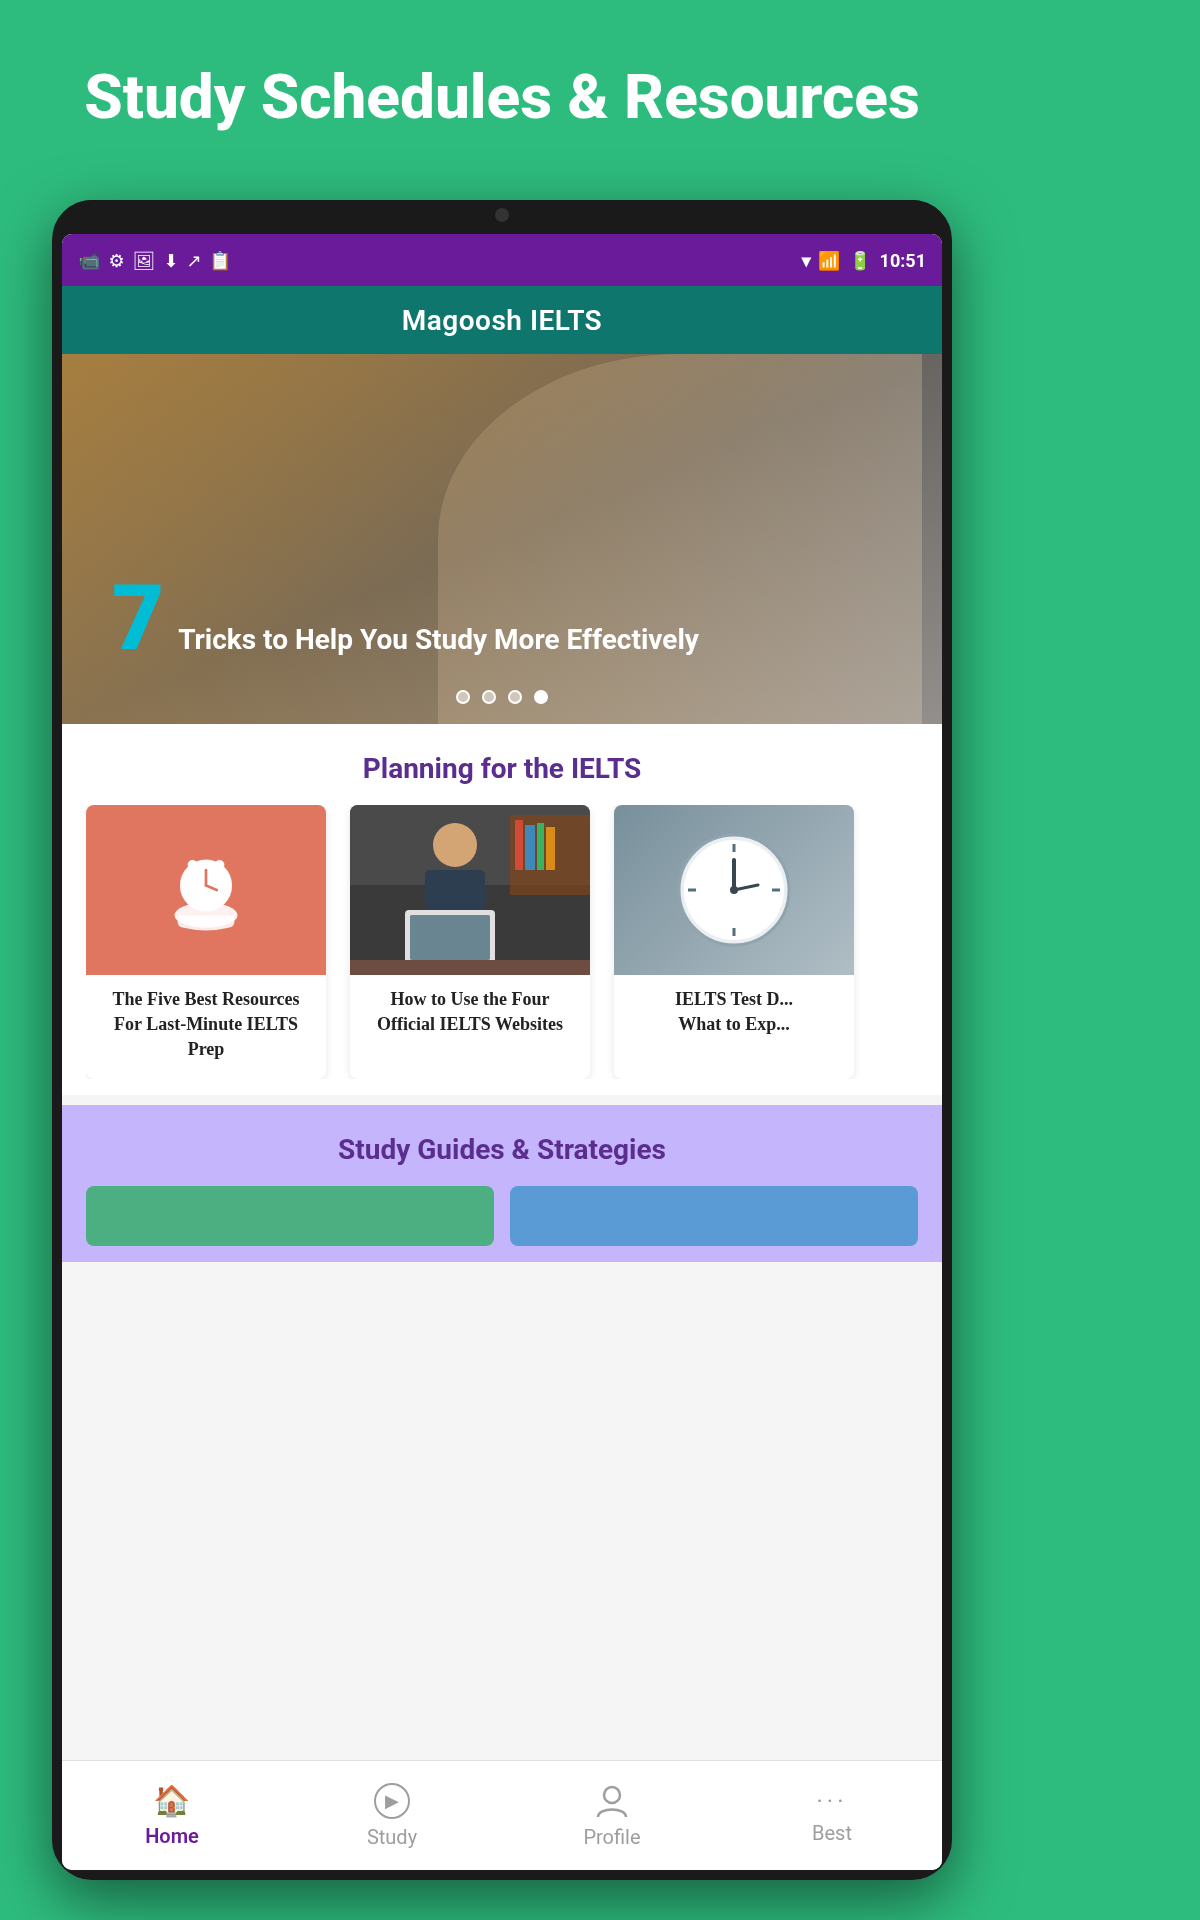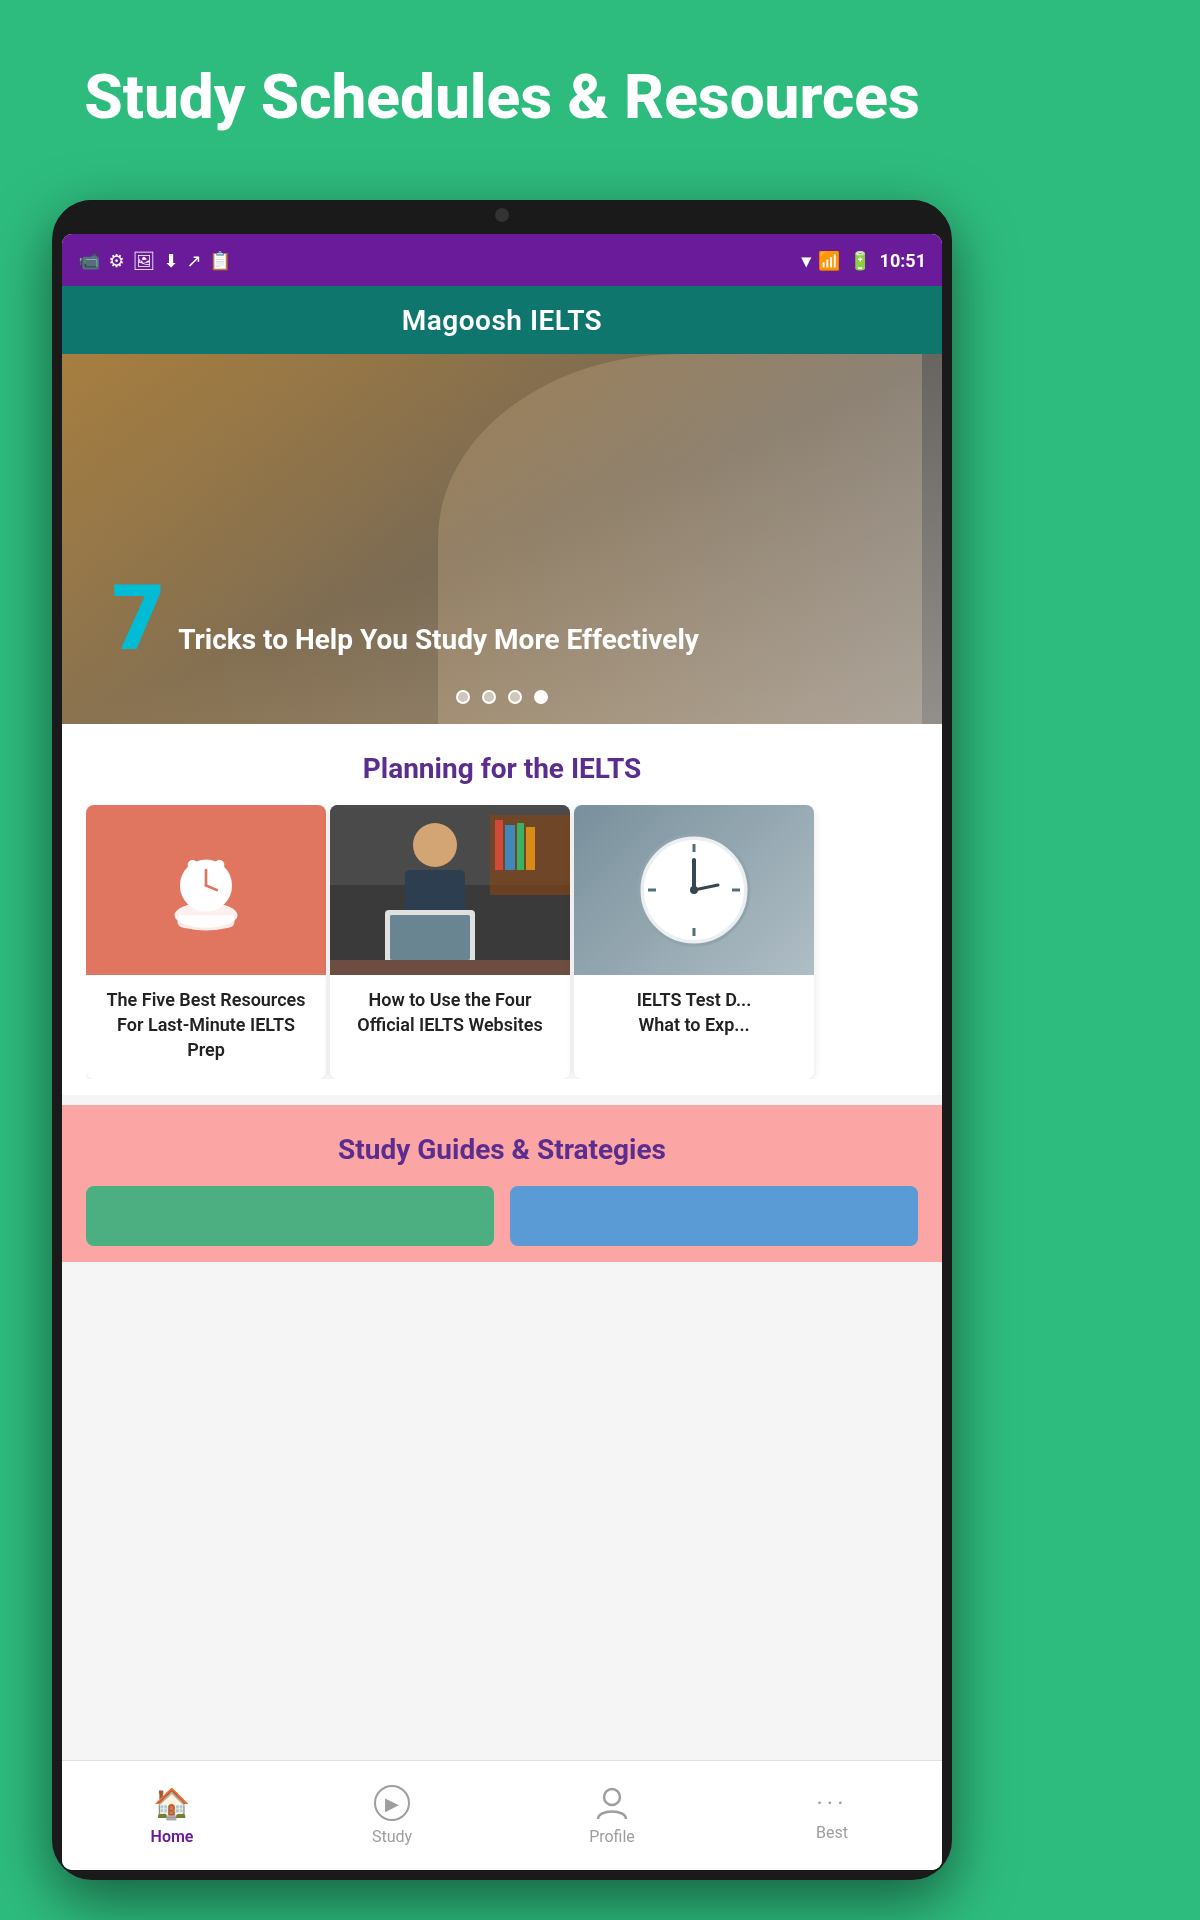--- a/index.html
+++ b/index.html
@@ -185,22 +185,23 @@
     .section-title {
       color: #5b2d8e;
       font-size: 28px;
       font-weight: 700;
       margin-bottom: 20px;
     }
 
     
     .cards-row {
       display: flex;
-      gap: 4px;
+      gap: 24px;
       overflow-x: hidden;
+      font-family: Liberation Serif, serif;
     }
 
     .card {
       min-width: 240px;
       width: 240px;
       background: white;
       border-radius: 8px;
       box-shadow: 0 2px 8px rgba(0,0,0,0.1);
       overflow: hidden;
       flex-shrink: 0;
@@ -230,21 +231,21 @@
     .card-title {
       color: #222;
       font-size: 18px;
       font-weight: 600;
       line-height: 1.4;
     }
 
     
     .section2 {
       padding: 28px 24px 16px 24px;
-      background: #fca5a5;
+      background: #c4b5fd;
       margin-top: 10px;
     }
 
     .section2 .section-title {
       color: #5b2d8e;
     }
 
     .section2-cards {
       display: flex;
       gap: 16px;
@@ -287,21 +288,21 @@
     .nav-icon {
       font-size: 30px;
       color: #9e9e9e;
     }
 
     .nav-icon.active {
       color: #6a1b9a;
     }
 
     .nav-label {
-      font-size: 16px;
+      font-size: 20px;
       color: #9e9e9e;
     }
 
     .nav-label.active {
       color: #6a1b9a;
       font-weight: 600;
     }
 
     
     .clock-icon-svg {

